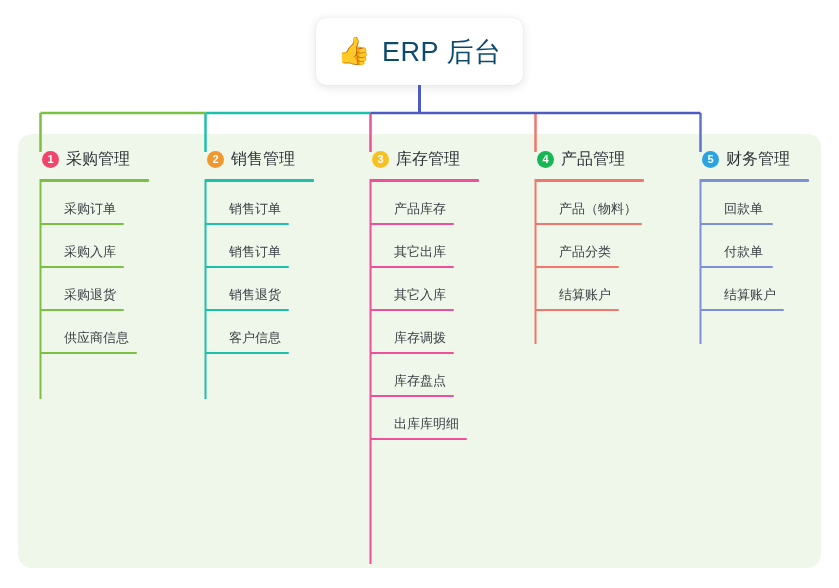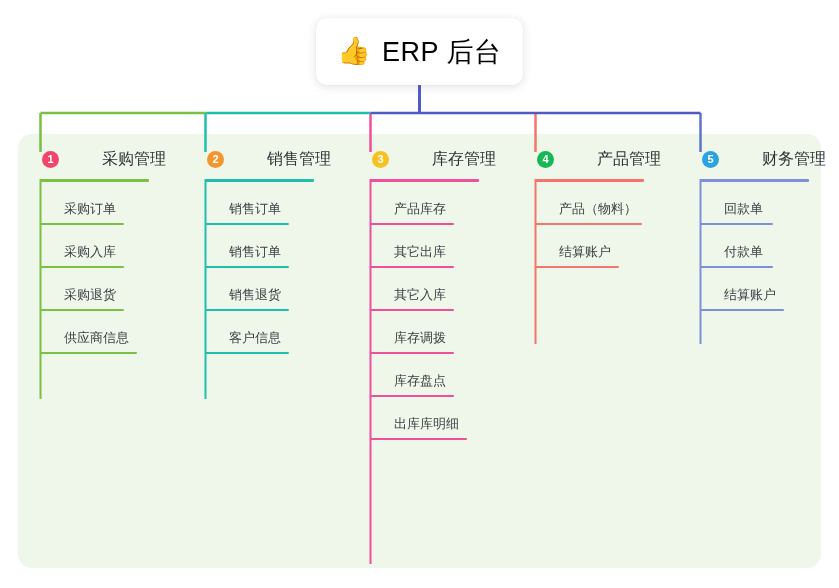--- a/index.html
+++ b/index.html
@@ -18,21 +18,21 @@
     left:316px;top:18px;
     width:207px;height:67px;
     background:#ffffff;
     border-radius:10px;
     box-shadow:0 2px 10px rgba(60,60,80,.14), 0 0 1px rgba(60,60,80,.16);
     display:flex;align-items:center;justify-content:center;
     gap:11px;
   }
   .root-emoji{font-size:27px;line-height:1;display:block;}
   .root-title{
-    font-size:27px;color:#000000;letter-spacing:.5px;white-space:nowrap;
+    font-size:27px;color:#0c4a6e;letter-spacing:.5px;white-space:nowrap;
   }
 
   
   .panel{
     position:absolute;
     left:18px;top:134px;
     width:803px;height:434px;
     background:#eef7e9;
     border-radius:14px;
   }
@@ -46,21 +46,21 @@
     display:flex;align-items:center;gap:7px;
     height:26px;
     padding-left:2px;
   }
   .badge{
     width:17px;height:17px;border-radius:50%;
     color:#ffffff;font-size:11px;line-height:17px;
     text-align:center;font-weight:bold;
     flex:0 0 auto;
   }
-  .col-title{font-size:16px;color:#2f3338;white-space:nowrap;margin-left:36px;}
+  .col-title{font-size:16px;color:#2f3338;white-space:nowrap;}
   .head-rule{height:3px;margin-top:7px;border-radius:1px;}
 
   .leaf{
     position:relative;
     height:43px;
   }
   .leaf-label{
     position:absolute;
     left:24px;bottom:7px;
     font-size:13px;color:#3c4046;white-space:nowrap;
@@ -180,20 +180,24 @@
         <div class="col-head">
           <span class="badge" style="background: rgb(24, 183, 85);">4</span>
           <span class="col-title">产品管理</span>
         </div>
         <div class="head-rule" style="width: 109px; background: rgb(244, 117, 107);"></div>
         <div class="leaf">
           <span class="leaf-label">产品（物料）</span>
           <div class="leaf-rule" style="width: 107px; background: rgb(244, 117, 107);"></div>
         </div>
         <div class="leaf">
+          <span class="leaf-label">产品分类</span>
+          <div class="leaf-rule" style="width: 84px; background: rgb(244, 117, 107);"></div>
+        </div>
+        <div class="leaf">
           <span class="leaf-label">结算账户</span>
           <div class="leaf-rule" style="width: 84px; background: rgb(244, 117, 107);"></div>
         </div>
       </div>
       <div class="column" style="left: 700px;">
         <div class="col-head">
           <span class="badge" style="background: rgb(42, 163, 224);">5</span>
           <span class="col-title">财务管理</span>
         </div>
         <div class="head-rule" style="width: 109px; background: rgb(123, 144, 216);"></div>

